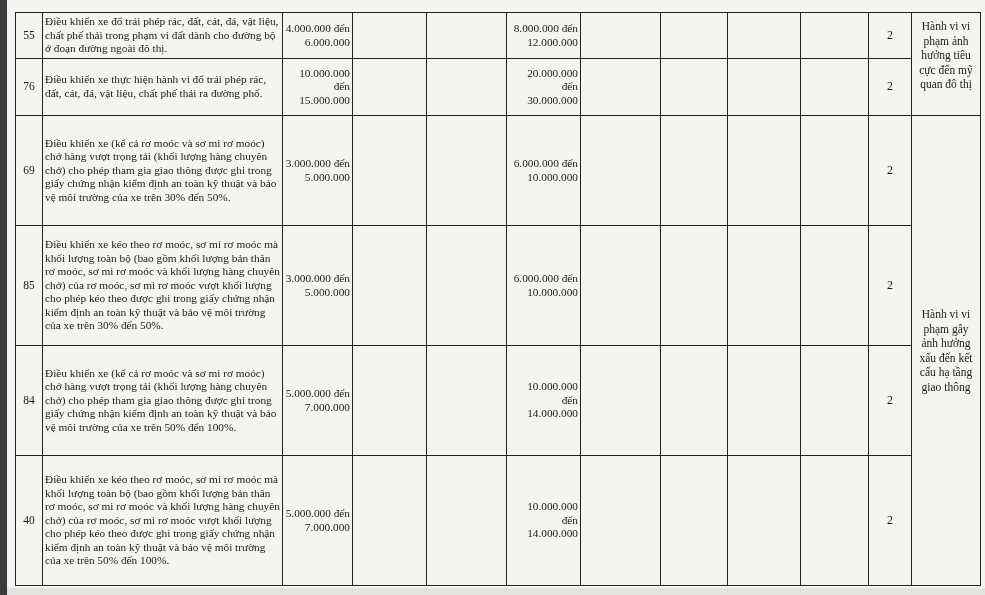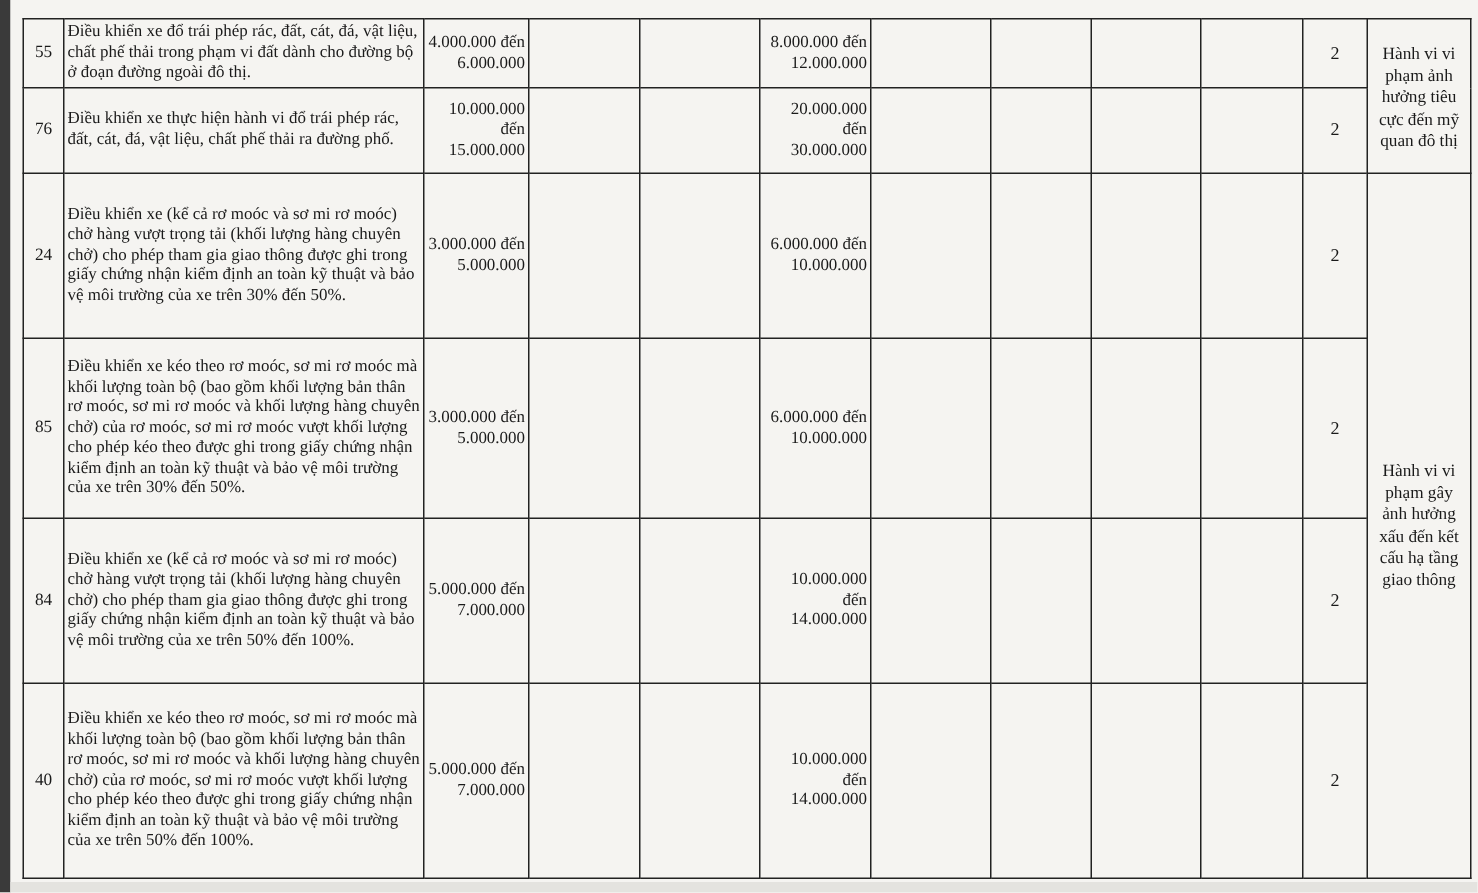--- a/index.html
+++ b/index.html
@@ -25,21 +25,21 @@
   table.fines td {
     border:1px solid #222;
     vertical-align:middle;
     padding:0 2px;
   }
   td.stt { text-align:center; font-size:11.5px; }
   td.desc { text-align:left; padding-left:3px; padding-right:2px;margin-top:25px; }
   td.amt { text-align:right; }
   td.pts { text-align:center; font-size:12px; }
   td.group { text-align:center; padding:0 3px; font-size:11.5px; line-height:14.5px; }
-  td.group.top { vertical-align:top; padding-top:16px; }
+  td.group.top { vertical-align:top; padding-top:6px; }
   td.empty { }
   .bottom-strip { position:absolute; left:7px; top:588px; width:978px; height:7px; background:#e4e3df; }
 </style>
 </head>
 <body>
 
 <div class="edge-left"></div>
 <div class="page">
   <table class="fines">
     <colgroup>
@@ -81,21 +81,21 @@
         <td class="empty"></td>
         <td class="amt">20.000.000 đến 30.000.000</td>
         <td class="empty"></td>
         <td class="empty"></td>
         <td class="empty"></td>
         <td class="empty"></td>
         <td class="pts">2</td>
       </tr>
 
       <tr style="height:110px">
-        <td class="stt">24</td>
+        <td class="stt">69</td>
         <td class="desc">Điều khiển xe (kể cả rơ moóc và sơ mi rơ moóc) chở hàng vượt trọng tải (khối lượng hàng chuyên chở) cho phép tham gia giao thông được ghi trong giấy chứng nhận kiểm định an toàn kỹ thuật và bảo vệ môi trường của xe trên 30% đến 50%.</td>
         <td class="amt">3.000.000 đến 5.000.000</td>
         <td class="empty"></td>
         <td class="empty"></td>
         <td class="amt">6.000.000 đến 10.000.000</td>
         <td class="empty"></td>
         <td class="empty"></td>
         <td class="empty"></td>
         <td class="empty"></td>
         <td class="pts">2</td>

